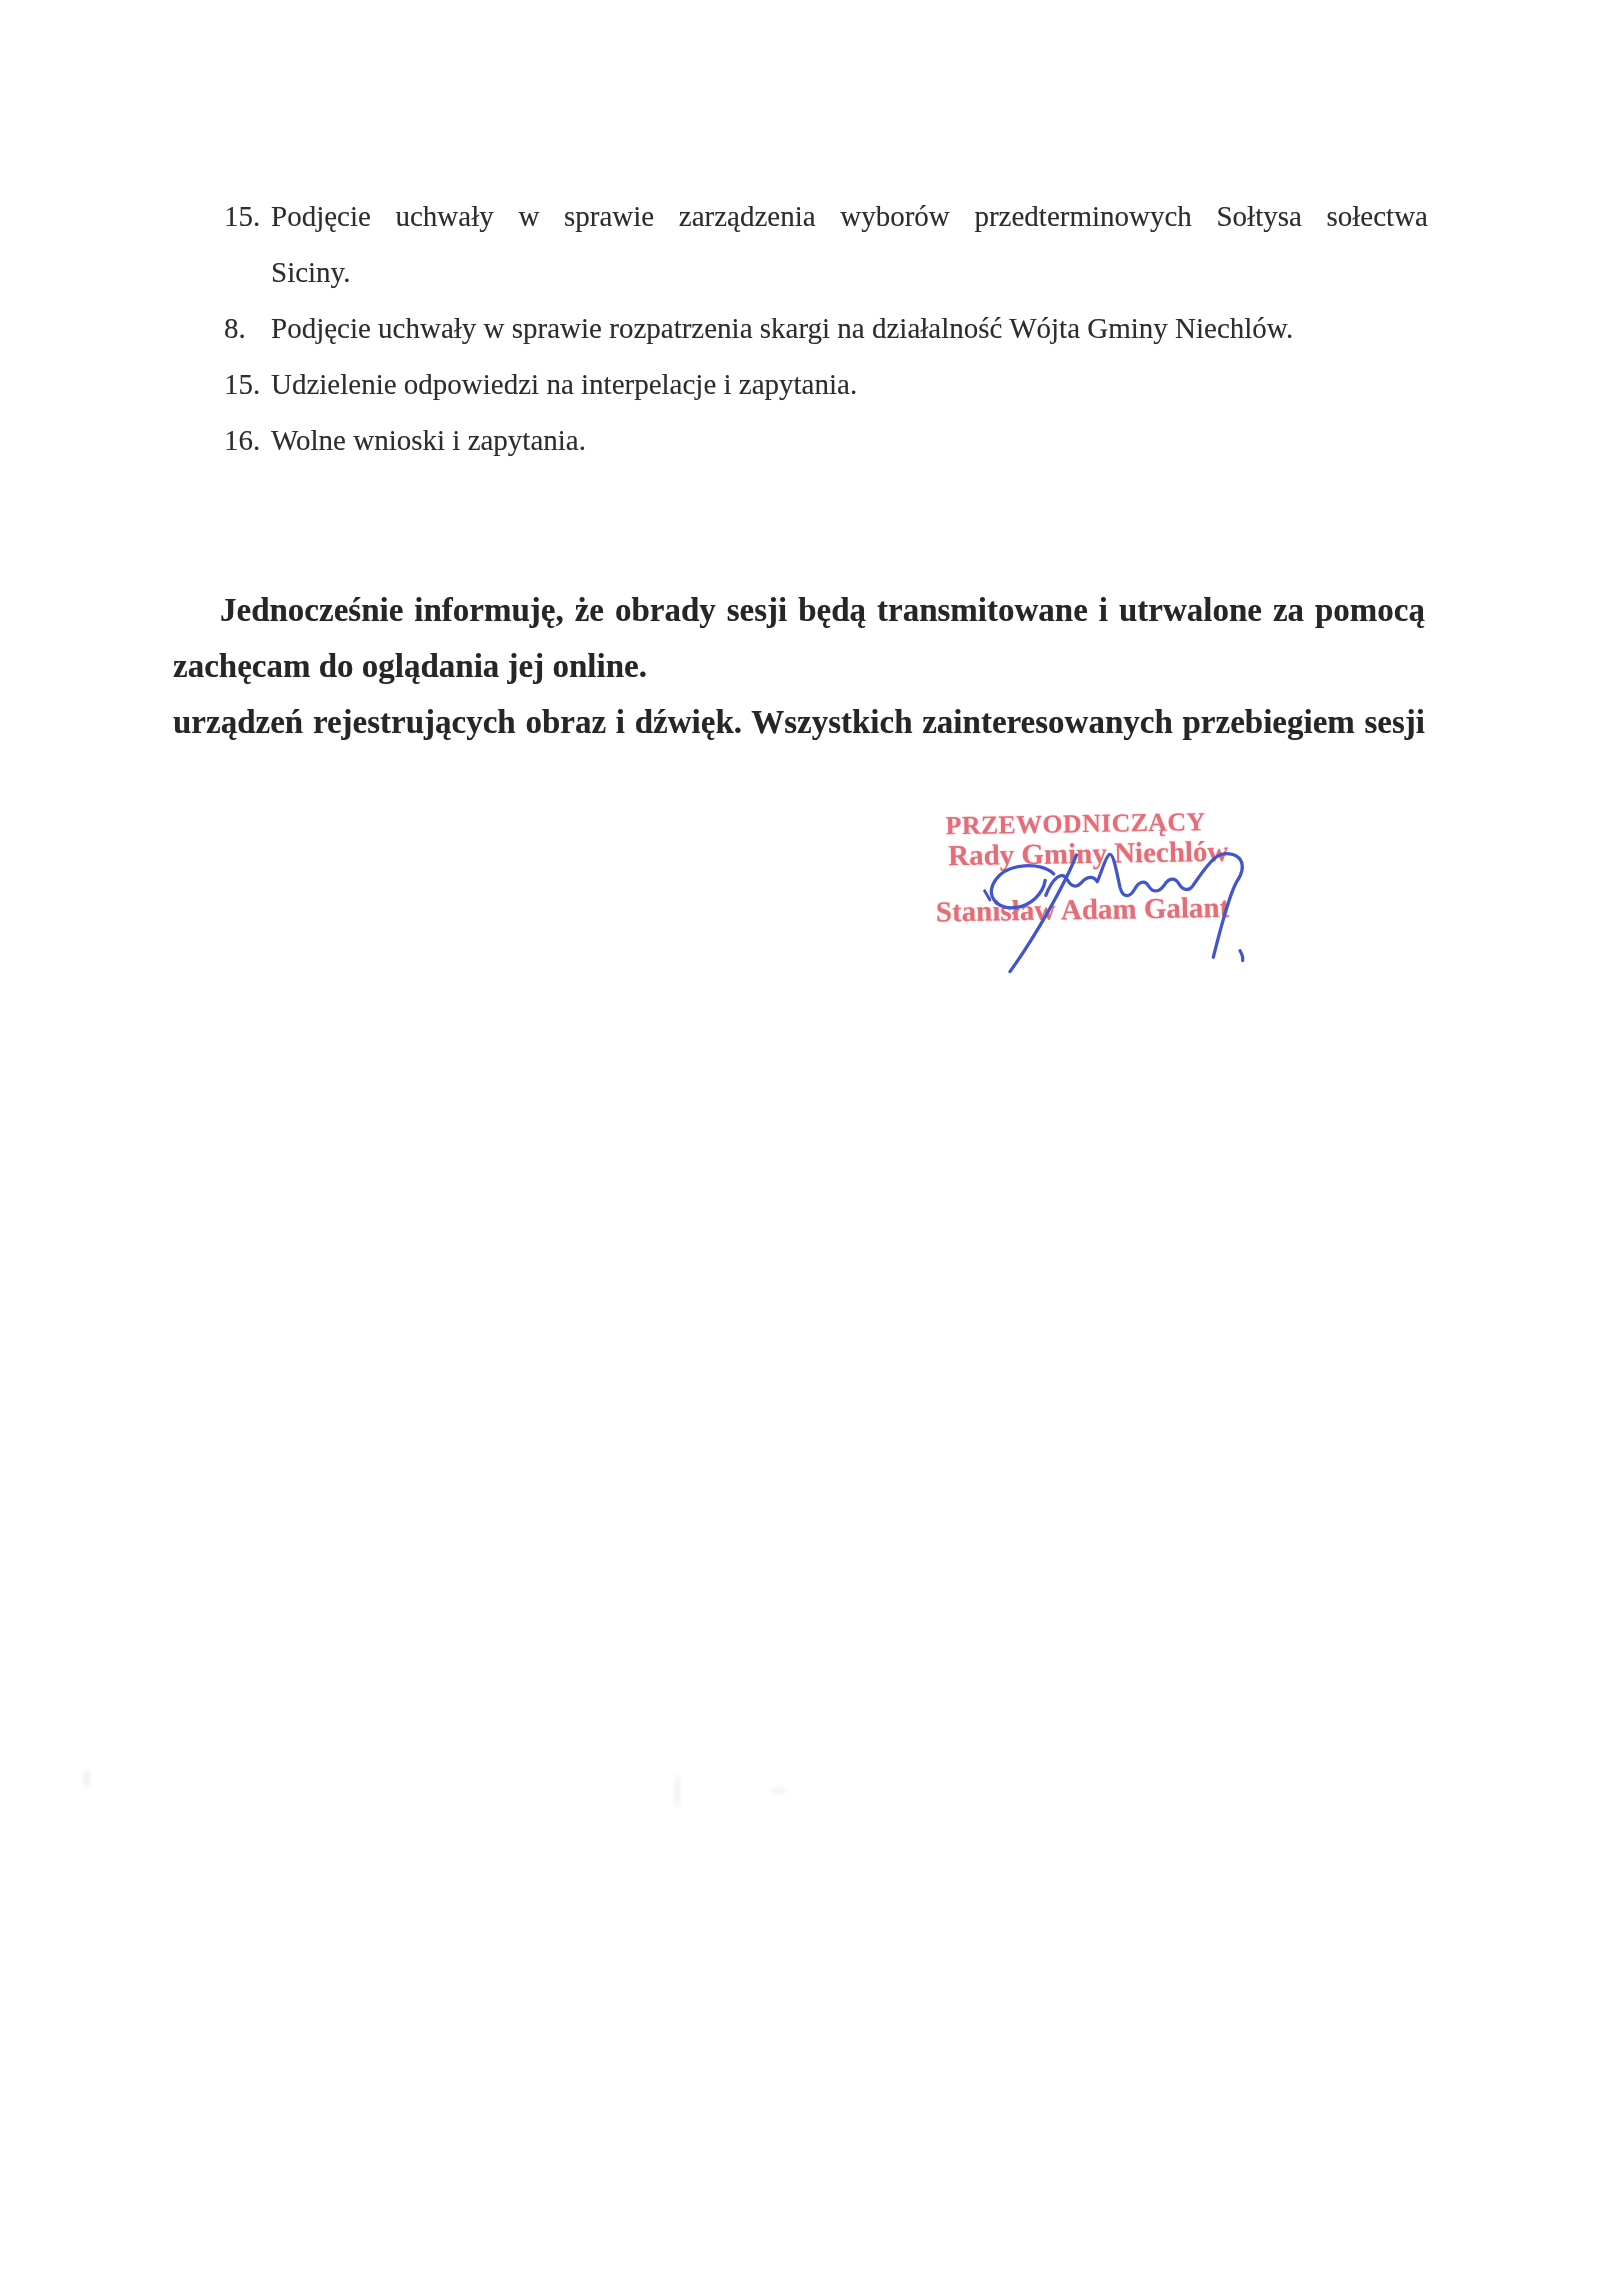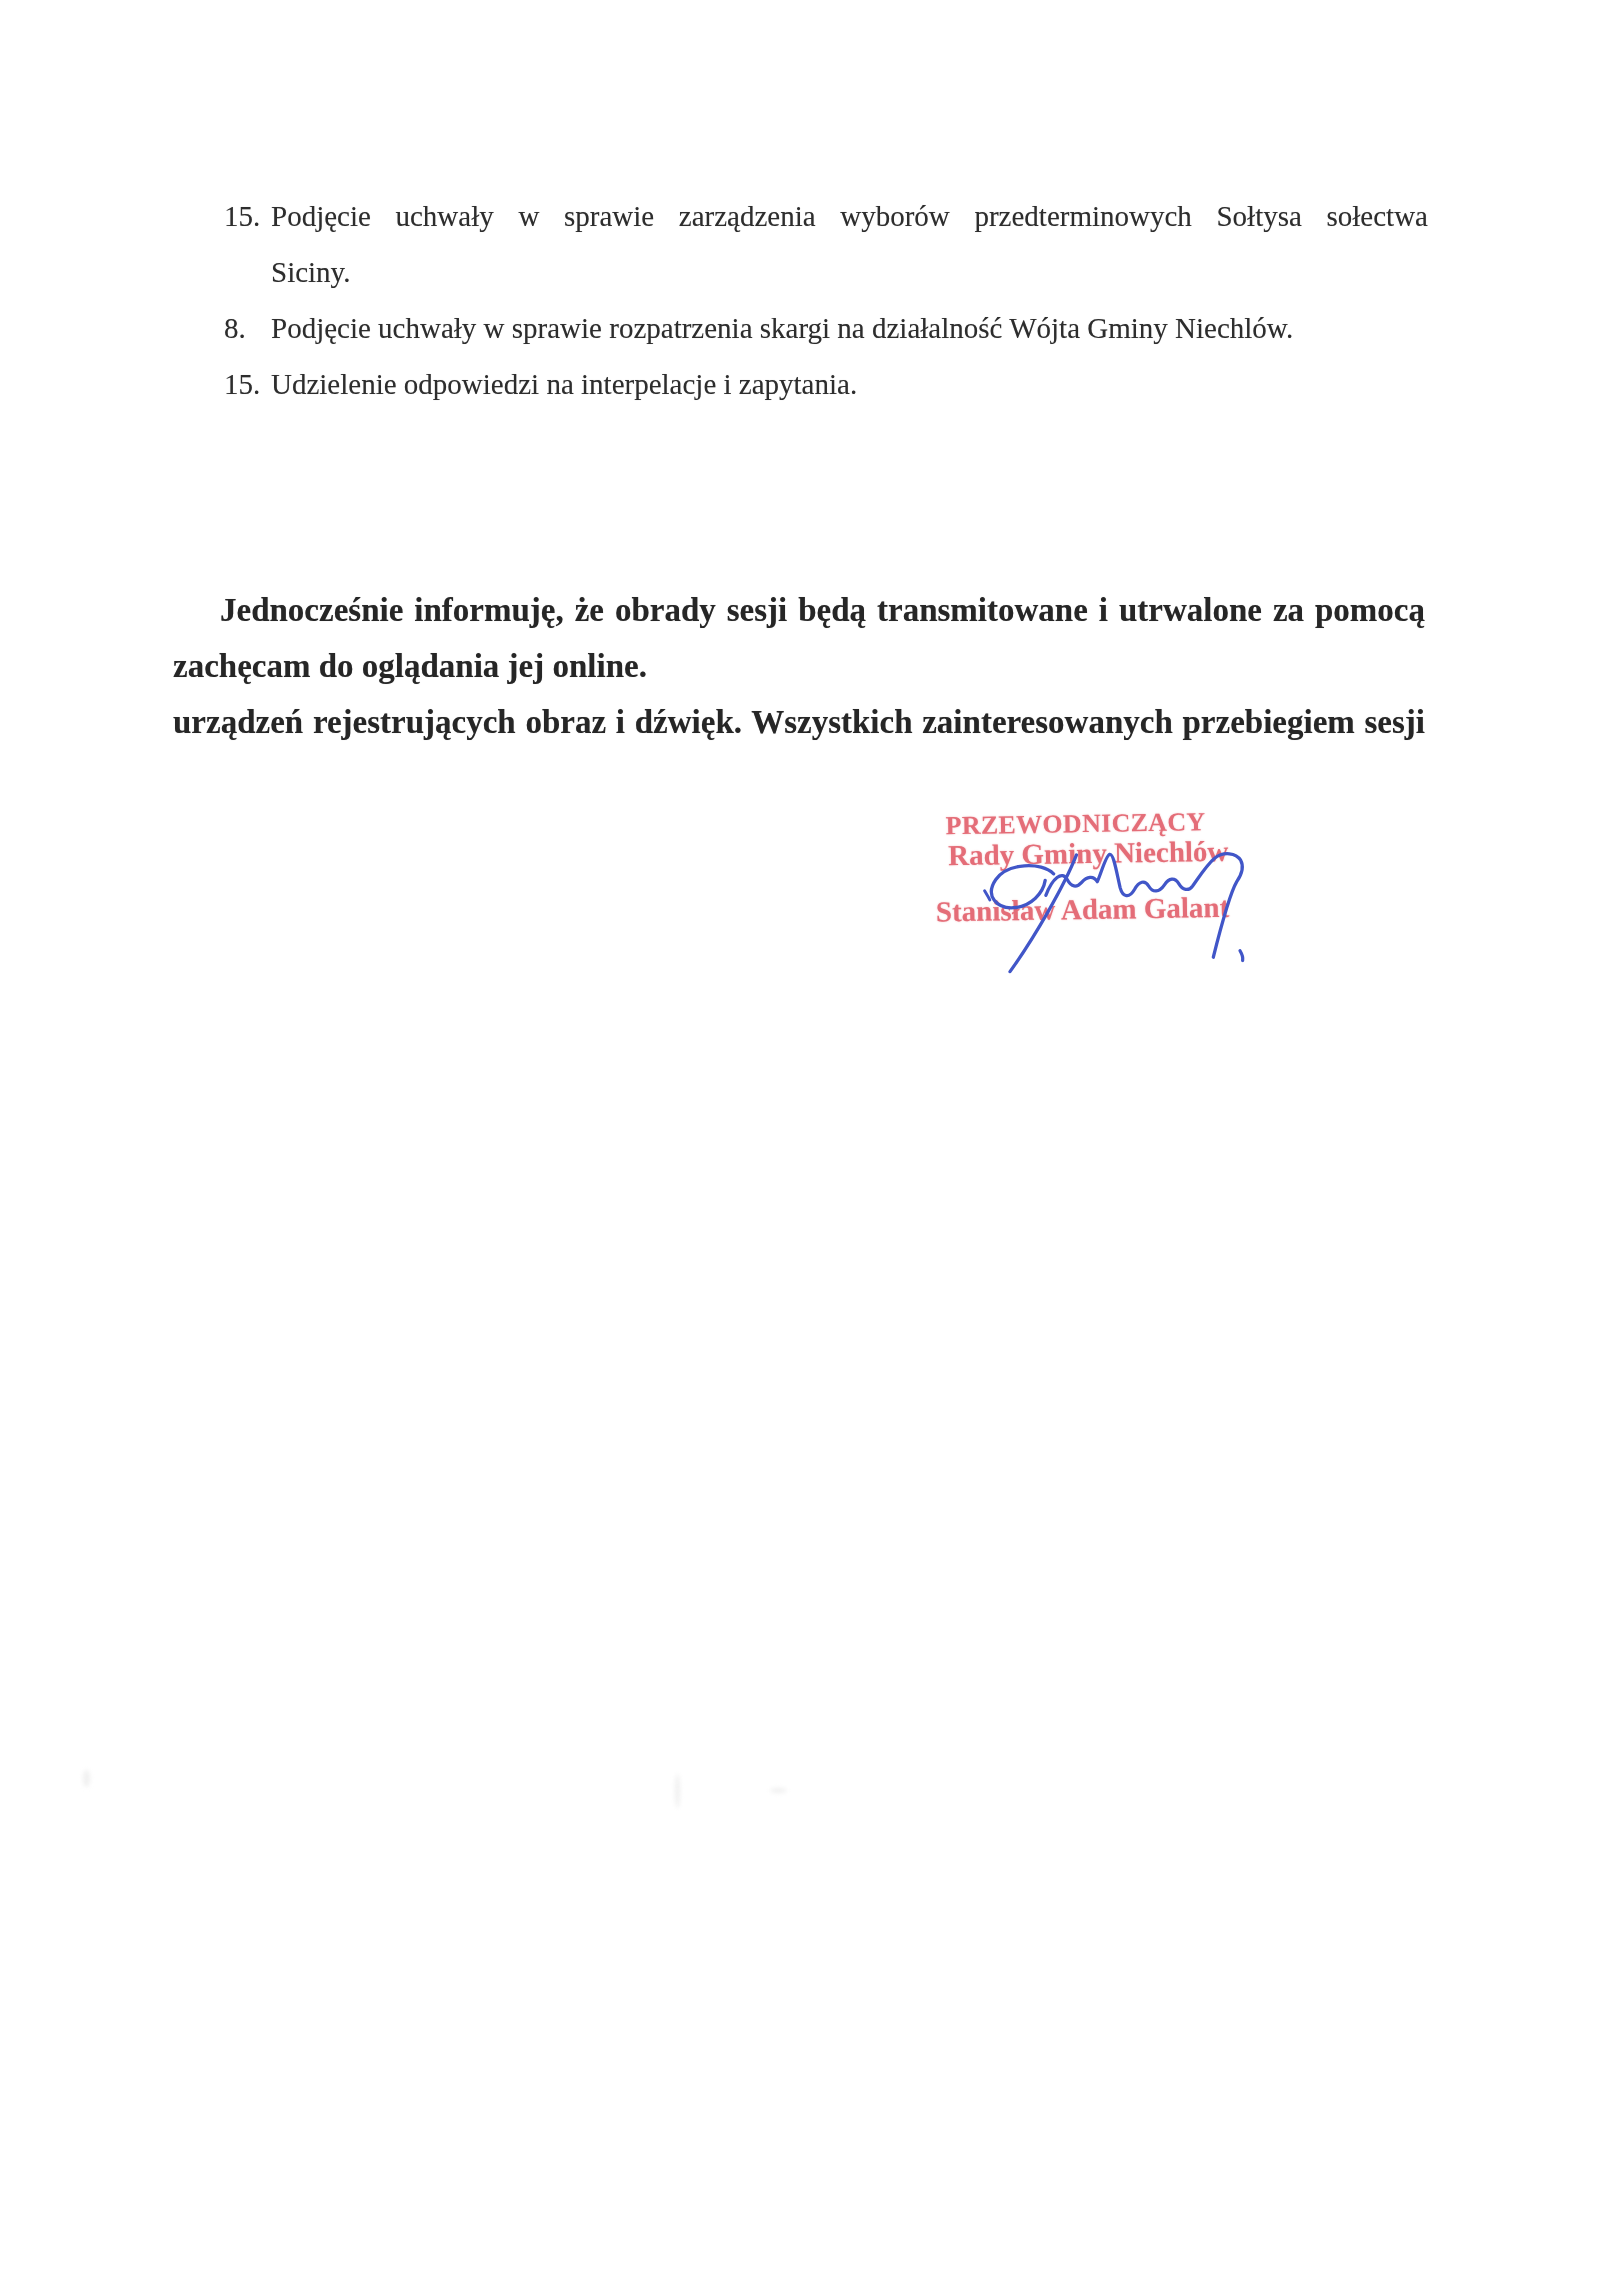--- a/index.html
+++ b/index.html
@@ -62,20 +62,24 @@
         <div class="line nline">Siciny.</div>
       </div>
       <div class="item">
         <span class="num">8.</span>
         <div class="line nline">Podjęcie uchwały w sprawie rozpatrzenia skargi na działalność Wójta Gminy Niechlów.</div>
       </div>
       <div class="item">
         <span class="num">15.</span>
         <div class="line nline">Udzielenie odpowiedzi na interpelacje i zapytania.</div>
       </div>
+      <div class="item">
+        <span class="num">16.</span>
+        <div class="line nline">Wolne wnioski i zapytania.</div>
+      </div>
     </section>
 
   <section class="closing">
       <div class="line jline indent">Jednocześnie informuję, że obrady sesji będą transmitowane i utrwalone za pomocą</div>
       <div class="line nline">zachęcam do oglądania jej online.</div>
       <div class="line jline">urządzeń rejestrujących obraz i dźwięk. Wszystkich zainteresowanych przebiegiem sesji</div>
     </section>
 
   <div class="stamp" style="color: rgb(225, 90, 102);">
     <div class="stamp-l1">PRZEWODNICZĄCY</div>

